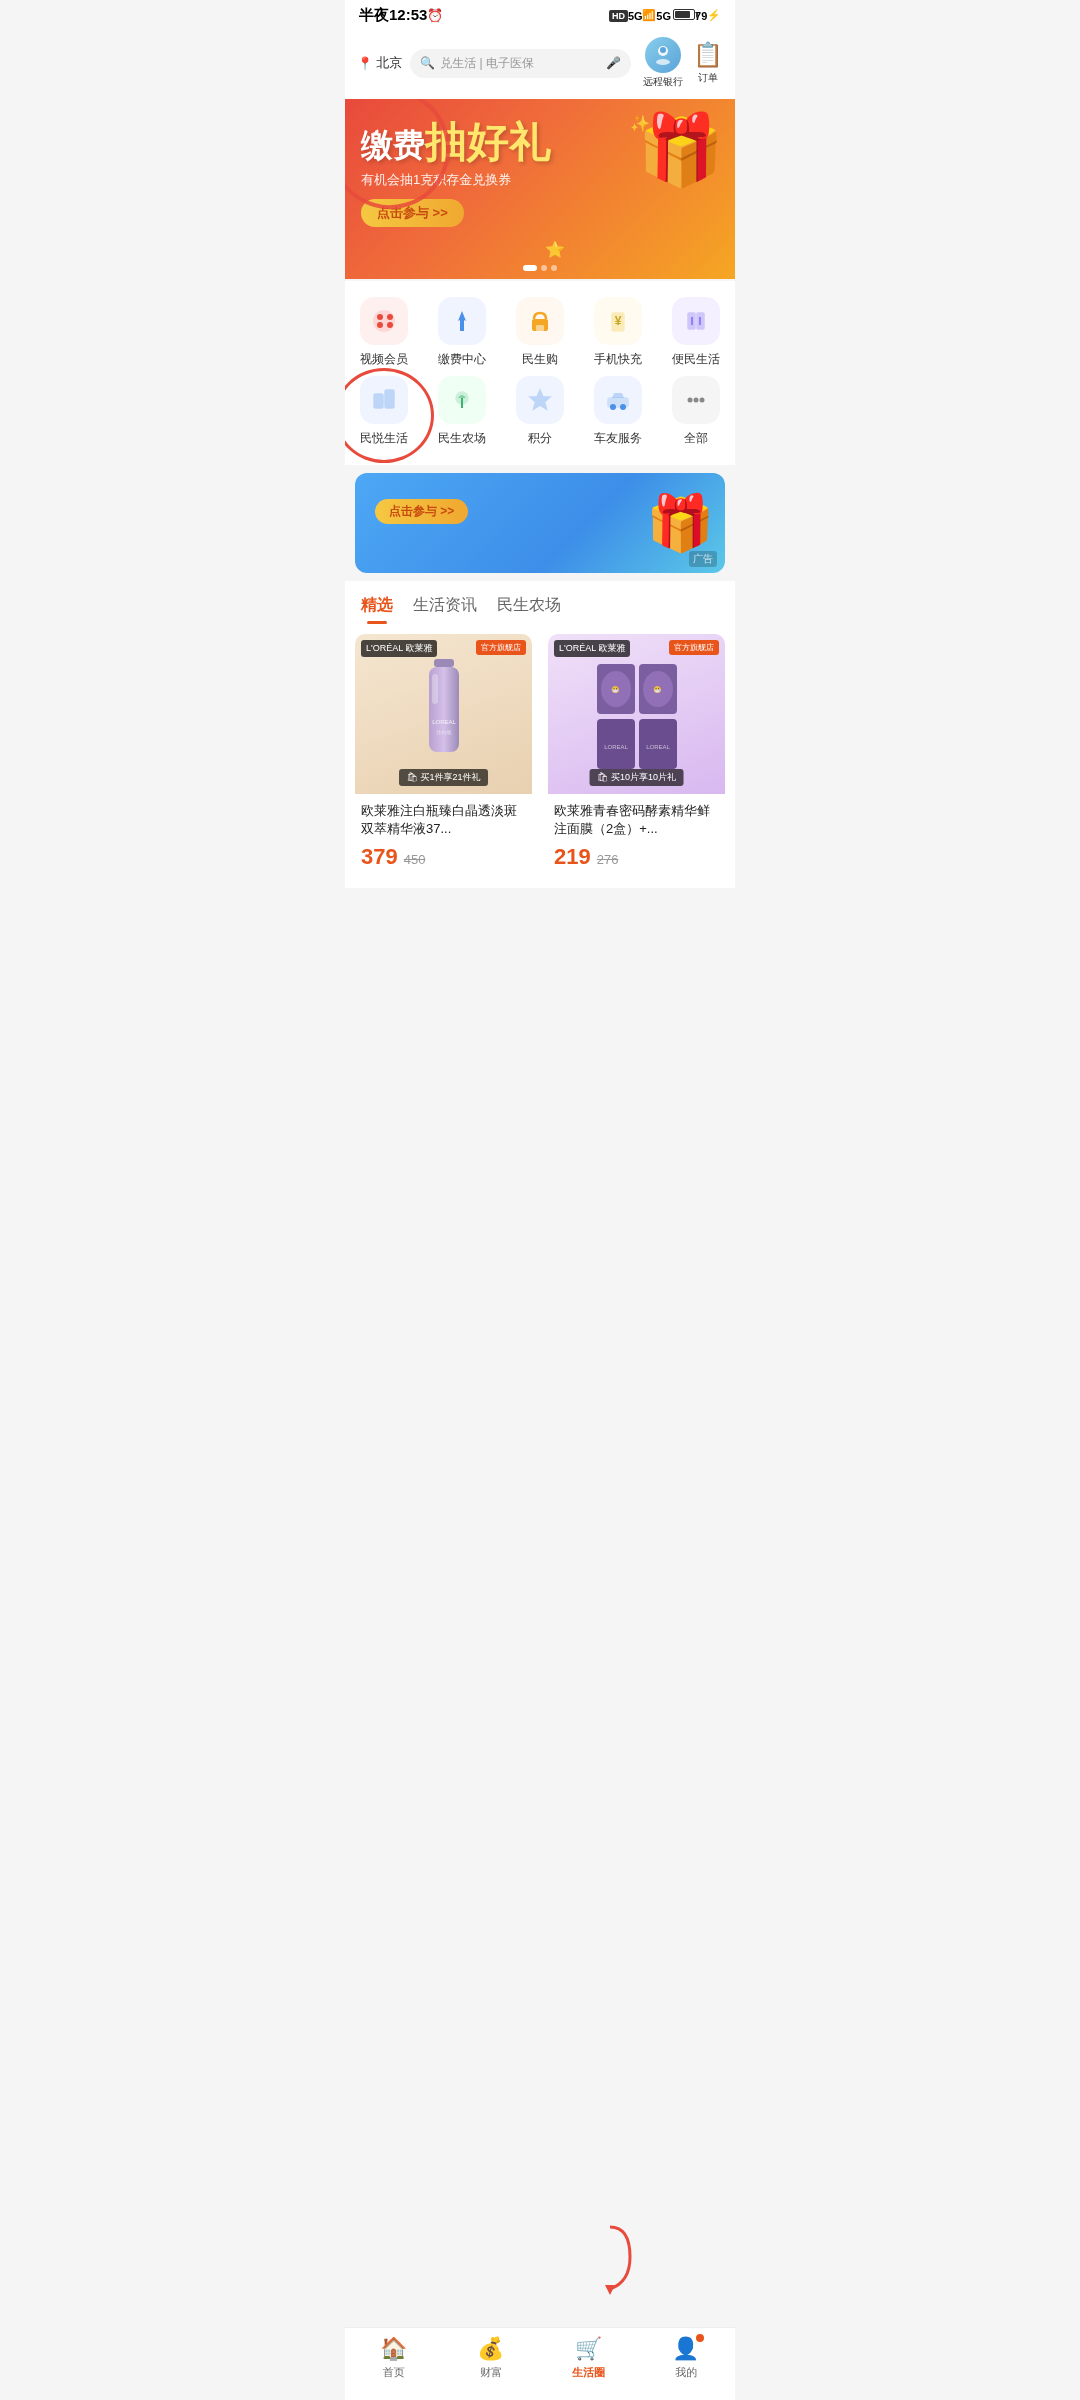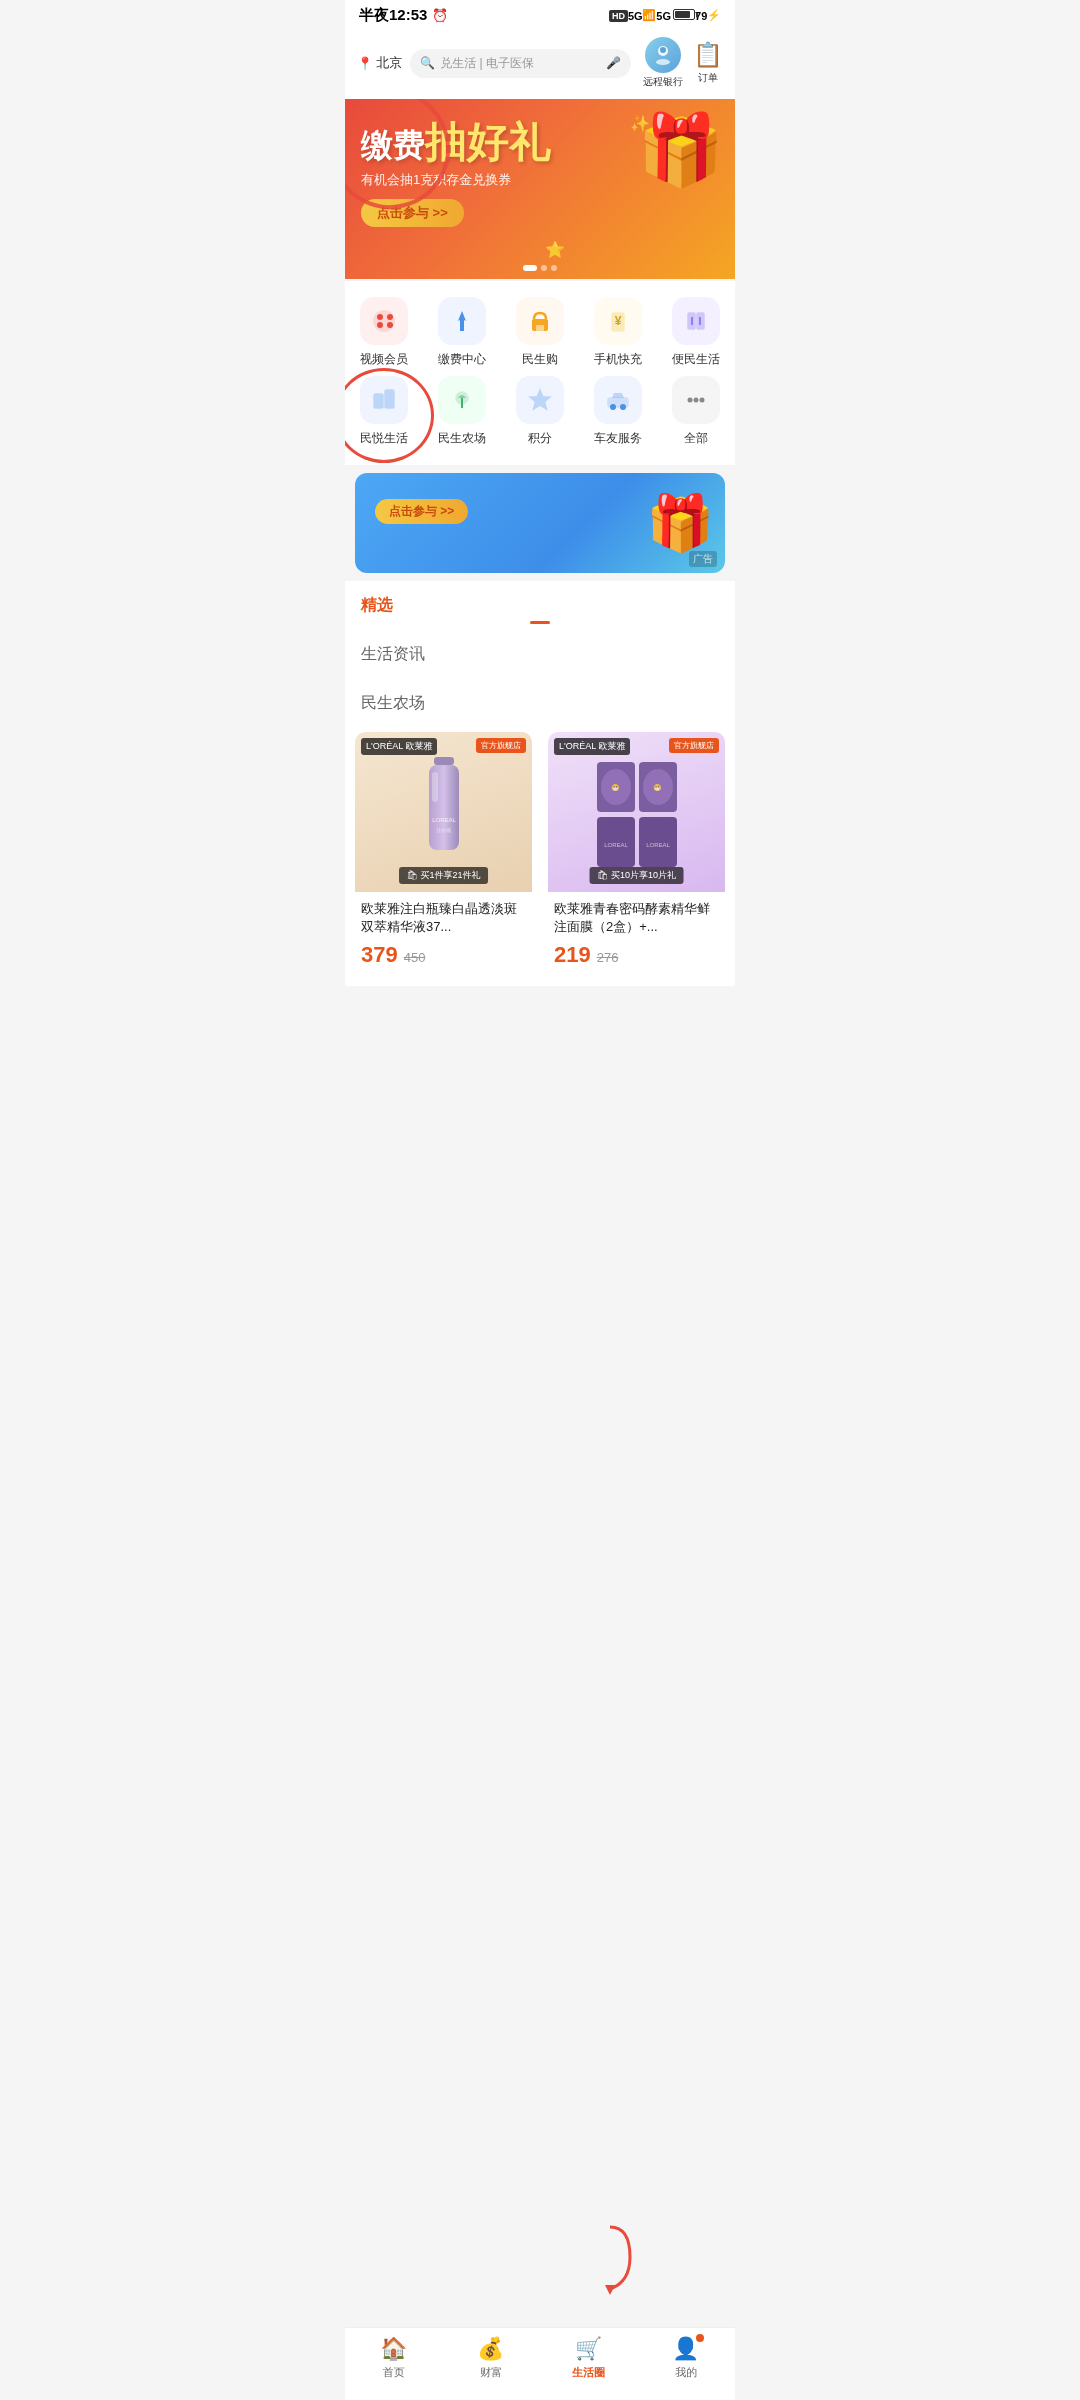--- a/index.html
+++ b/index.html
@@ -247,21 +247,20 @@
       padding: 1px 4px;
     }
 
     
     .content-tabs {
       background: #fff;
       display: flex;
       padding: 14px 16px 0;
       gap: 20px;
       margin-top: 8px;
-      flex-direction: column;
     }
     .content-tab {
       font-size: 16px;
       color: #666;
       padding-bottom: 8px;
       position: relative;
       cursor: pointer;
     }
     .content-tab.active {
       color: #e8541a;
@@ -422,21 +421,21 @@
       font-size: 16px;
       opacity: 0.8;
     }
   </style>
 </head>
 <body>
 
 <div class="page-wrapper">
 
   <div class="status-bar">
-    <div style="display:flex;align-items:center;gap:5px;">
+    <div style="display:flex;align-items:center;">
       <span class="status-time">半夜12:53</span>
       <span>⏰</span>
     </div>
     <div class="status-icons">
       <span class="hd-badge">HD</span>
       <span style="font-size:11px;">5G</span>
       <span>📶</span>
       <span style="font-size:11px;">5G</span>
       <span>
         <div class="battery"><div class="battery-fill"></div></div>

